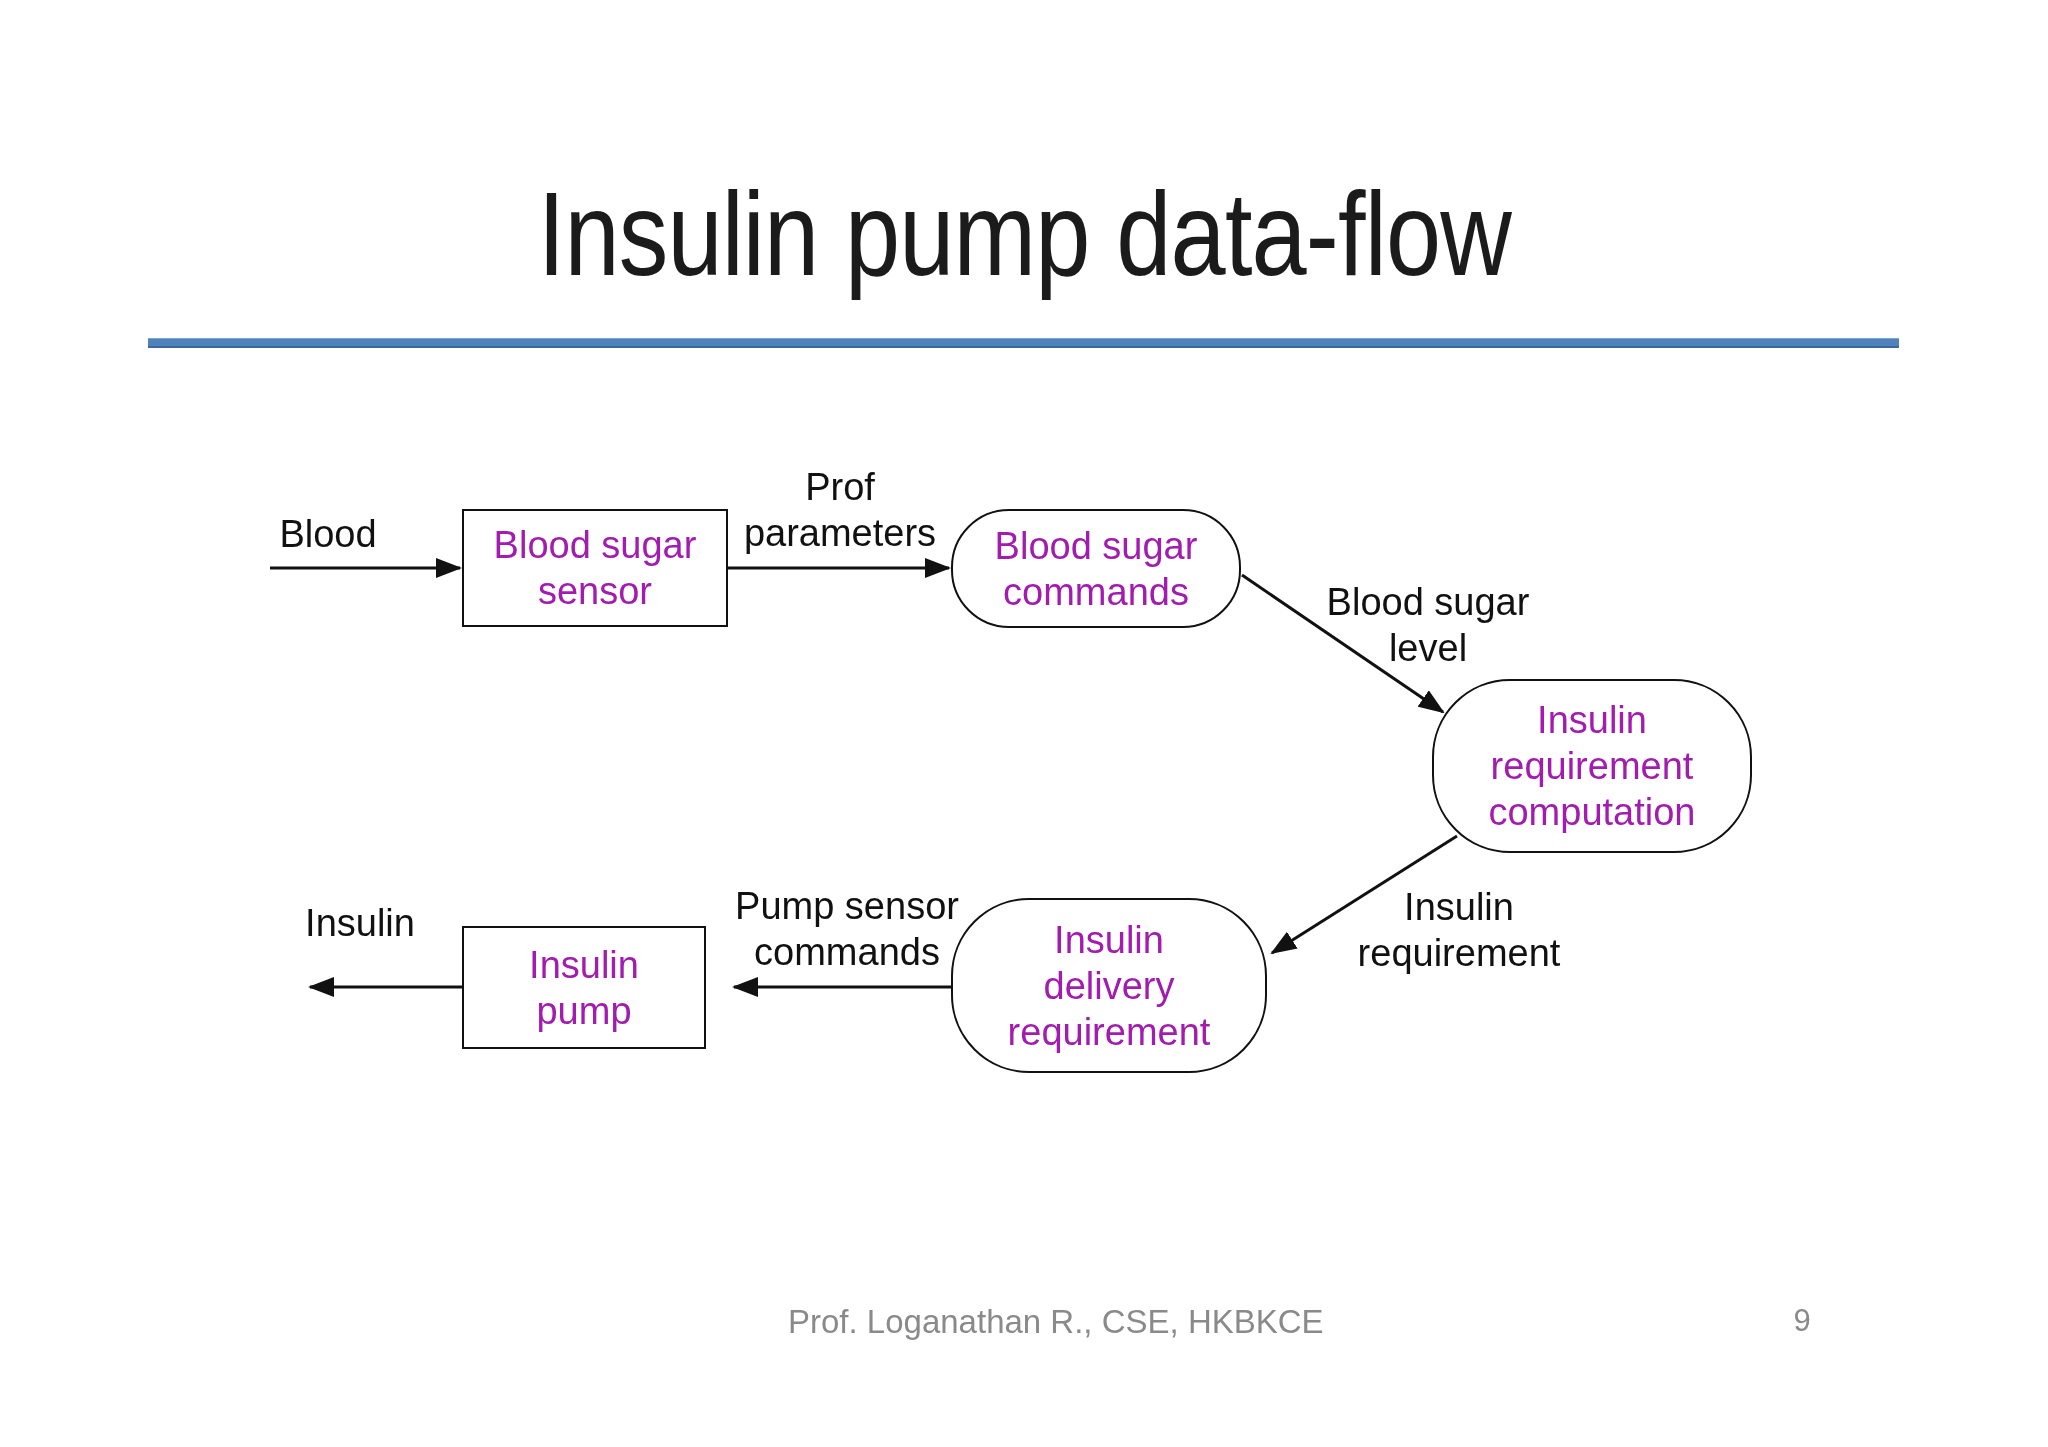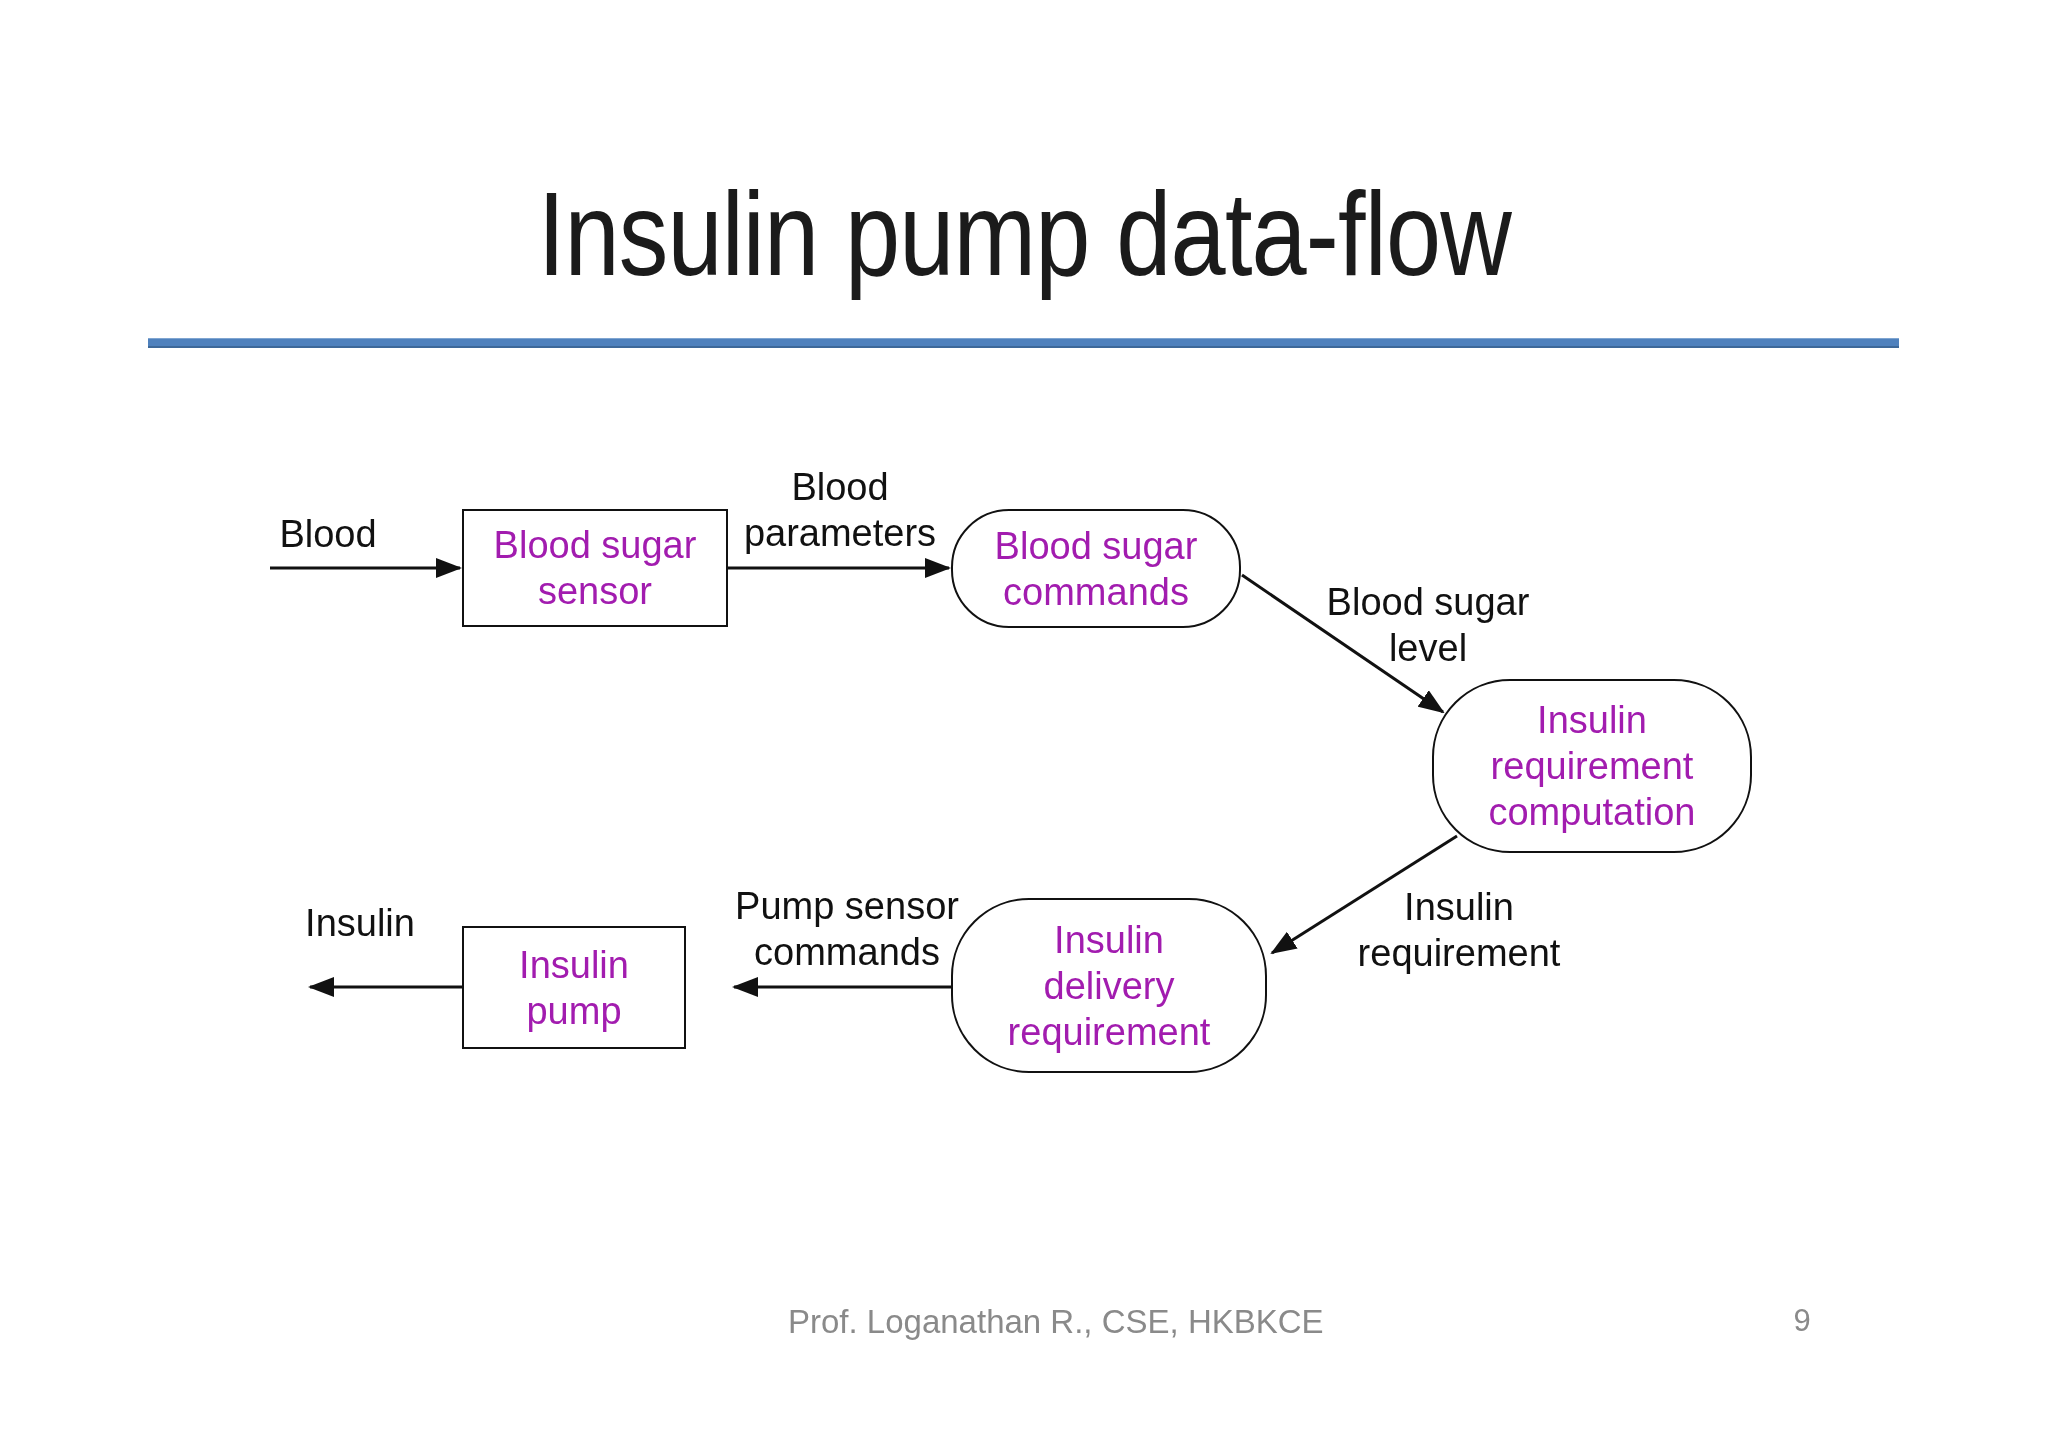--- a/index.html
+++ b/index.html
@@ -69,27 +69,27 @@
 </div>
 
 <div class="node node--rounded" style="left:1432px;top:679px;width:320px;height:174px;padding:0 28px;align-items:center;">
   <span>Insulin requirement computation</span>
 </div>
 
 <div class="node node--rounded" style="left:951px;top:898px;width:316px;height:175px;padding:0 34px;">
   <span>Insulin delivery requirement</span>
 </div>
 
-<div class="node" style="left:462px;top:926px;width:224px;height:123px;padding:0 30px;">
+<div class="node" style="left:462px;top:926px;width:244px;height:123px;padding:0 30px;">
   <span>Insulin pump</span>
 </div>
 
 <div class="edge-label" style="left:268px;top:463px;width:120px;margin-top:48px;">Blood</div>
 
-<div class="edge-label" style="left:735px;top:464px;width:210px;">Blood parameters</div>
+<div class="edge-label" style="left:735px;top:464px;width:210px;">Prof parameters</div>
 
 <div class="edge-label" style="left:1318px;top:579px;width:220px;">Blood sugar level</div>
 
 <div class="edge-label" style="left:1349px;top:884px;width:220px;">Insulin requirement</div>
 
 <div class="edge-label" style="left:732px;top:883px;width:230px;">Pump sensor commands</div>
 
 <div class="edge-label" style="left:290px;top:900px;width:140px;">Insulin</div>
 
 <div class="footer-author">Prof. Loganathan R., CSE, HKBKCE</div>

